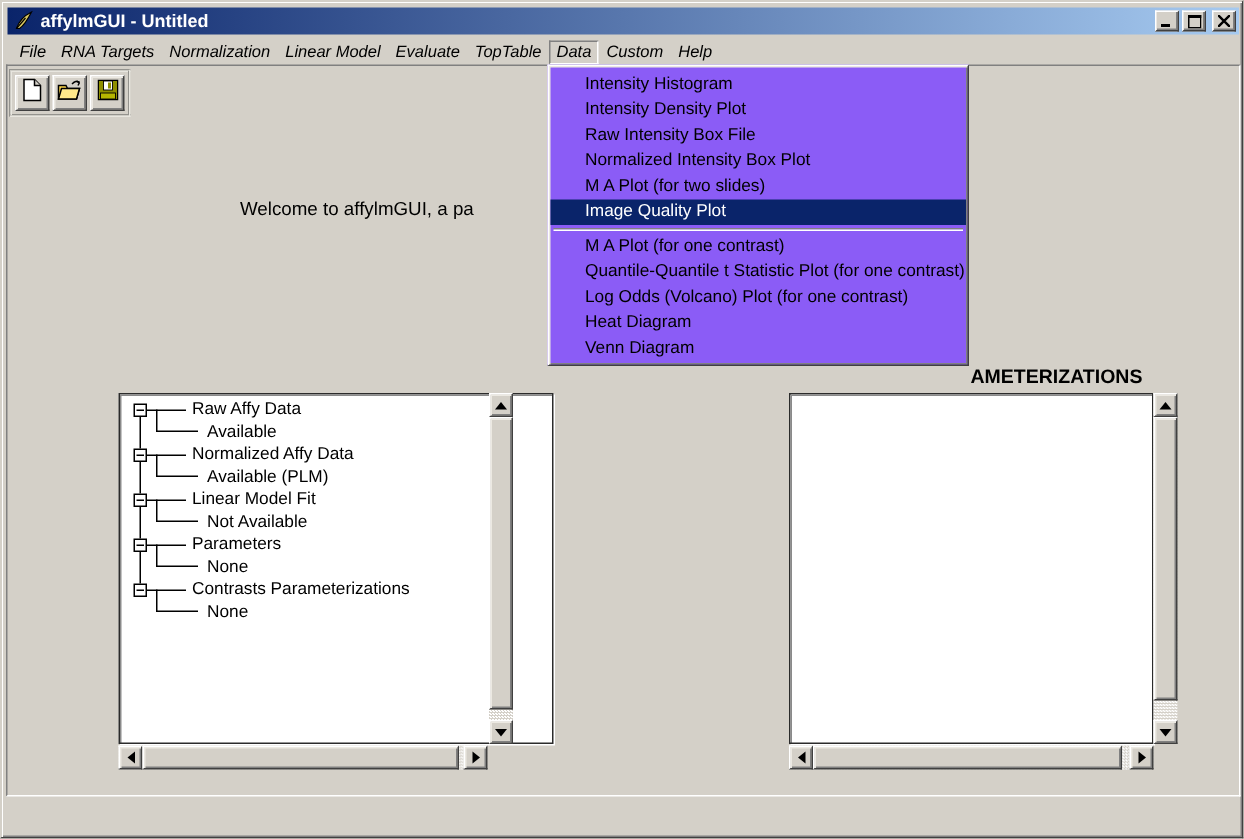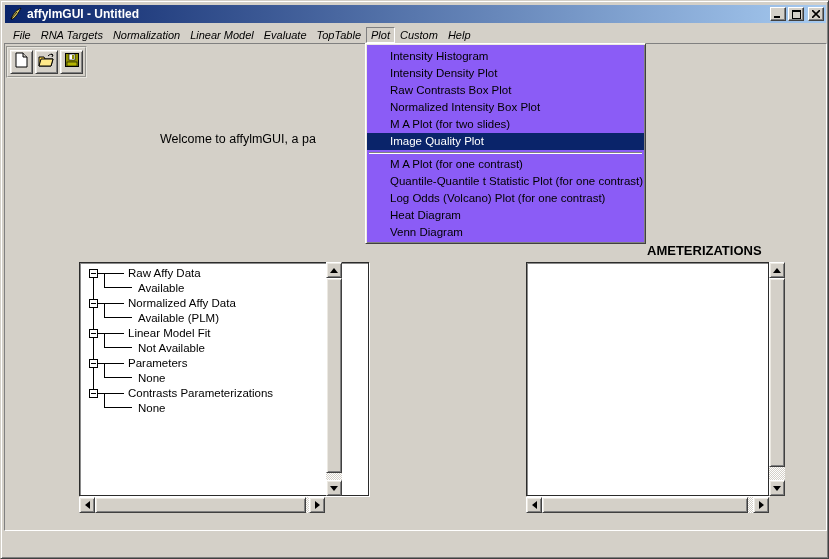--- a/index.html
+++ b/index.html
@@ -102,21 +102,21 @@
     </span>
   </div>
 
   <div class="menubar">
     <span class="mitem">File</span>
     <span class="mitem">RNA Targets</span>
     <span class="mitem">Normalization</span>
     <span class="mitem">Linear Model</span>
     <span class="mitem">Evaluate</span>
     <span class="mitem">TopTable</span>
-    <span class="mitem active">Plot</span>
+    <span class="mitem active">Data</span>
     <span class="mitem">Custom</span>
     <span class="mitem">Help</span>
   </div>
 
   <div class="client"></div>
 
   <div class="toolgroup">
     <span class="tbtn">
       <span>
         <svg width="13" height="16" viewBox="0 0 13 16">
@@ -224,21 +224,21 @@
       </span>
     <span class="sthumb" style="left:16px;top:0;width:206px;height:16px"></span>
     <span class="sbtn" style="left:227px;top:0;width:16px;height:16px">
         <span class="tri-rt"></span>
       </span>
   </div>
 
   <div class="dropdown">
     <div class="ditem">Intensity Histogram</div>
     <div class="ditem">Intensity Density Plot</div>
-    <div class="ditem">Raw Contrasts Box Plot</div>
+    <div class="ditem">Raw Intensity Box File</div>
     <div class="ditem">Normalized Intensity Box Plot</div>
     <div class="ditem">M A Plot (for two slides)</div>
     <div class="ditem hl">Image Quality Plot</div>
     <div class="dsep"></div>
     <div class="ditem">M A Plot (for one contrast)</div>
     <div class="ditem">Quantile-Quantile t Statistic Plot (for one contrast)</div>
     <div class="ditem">Log Odds (Volcano) Plot (for one contrast)</div>
     <div class="ditem">Heat Diagram</div>
     <div class="ditem">Venn Diagram</div>
   </div>

